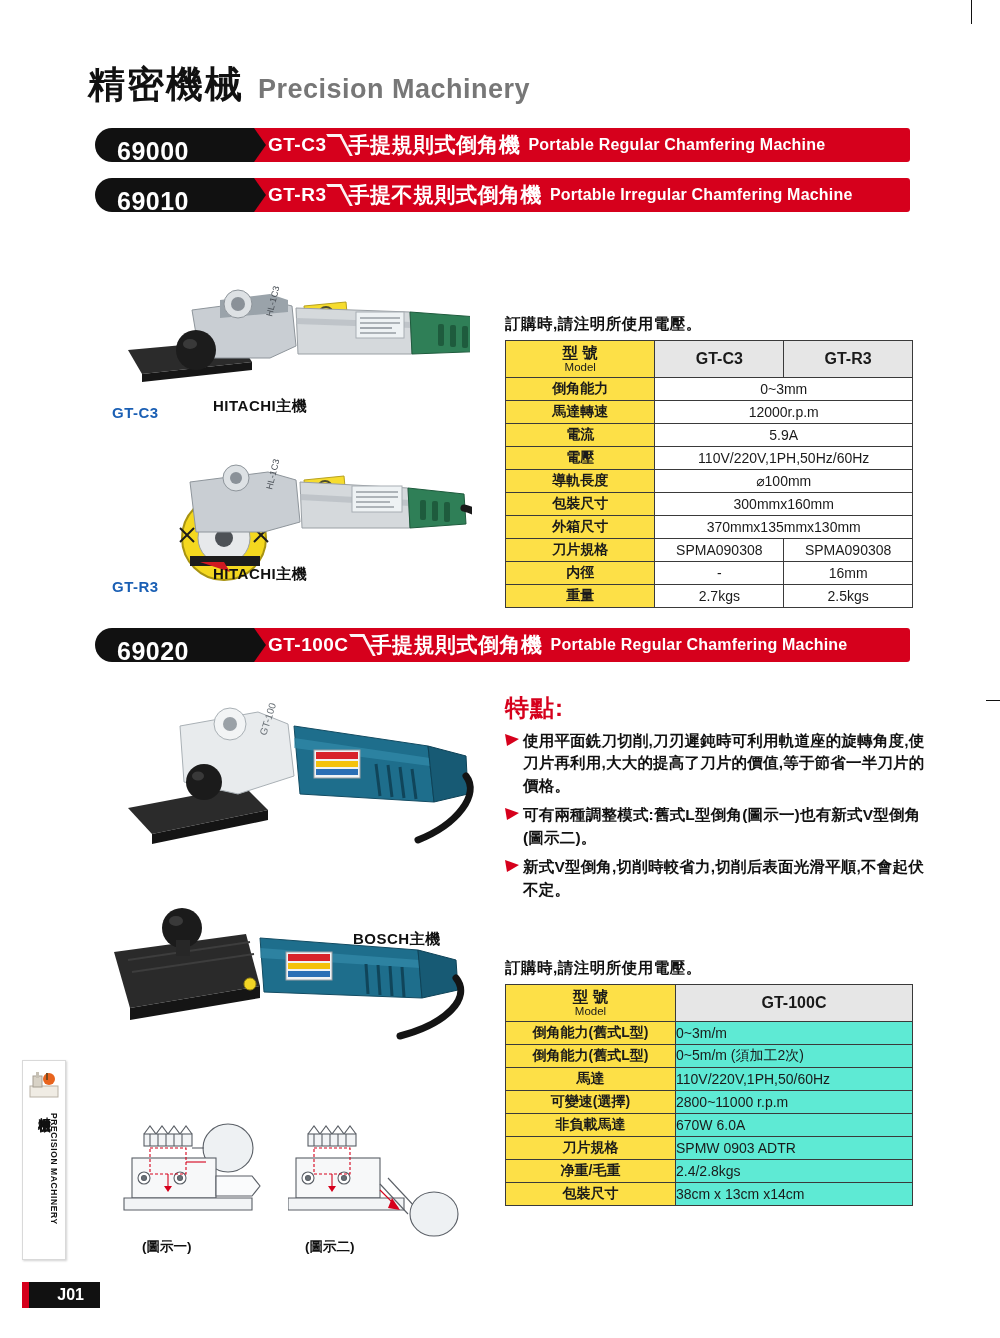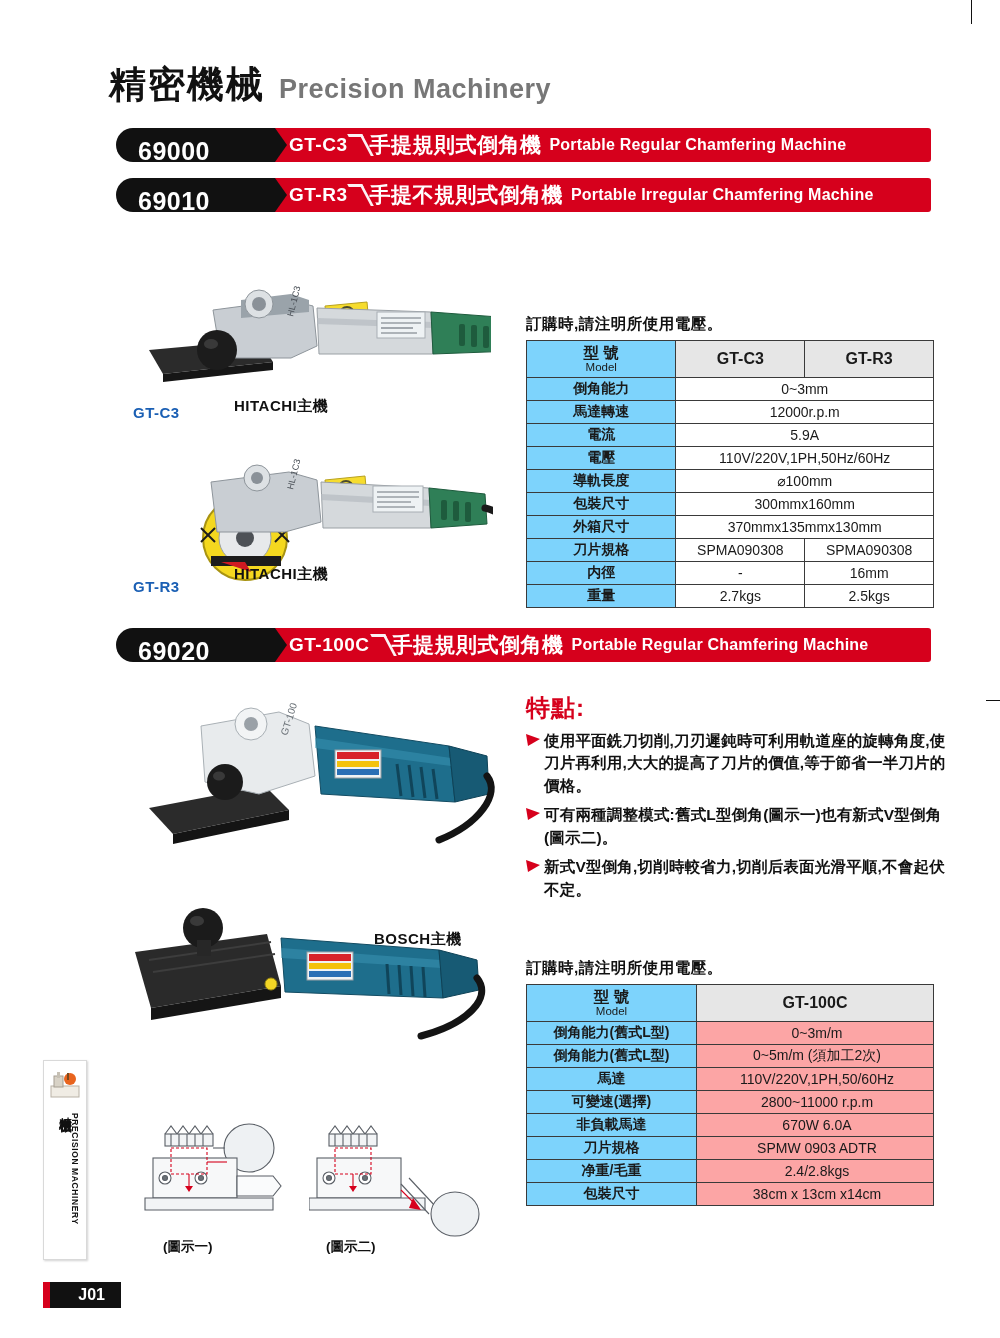--- a/index.html
+++ b/index.html
@@ -4,21 +4,21 @@
 <style>
   * { box-sizing: border-box; }
   html, body { margin:0; padding:0; }
   body {
     width:1000px; height:1338px; position:relative;
     background:#ffffff;
     font-family:"Liberation Sans", sans-serif;
     color:#1a1a1a;
     overflow:hidden;
   }
-  .page { position:absolute; inset:0;margin-left:21px; }
+  .page { position:absolute; inset:0; }
 
   
   .crop-v { position:absolute; width:1px; background:#111; }
   .crop-h { position:absolute; height:1px; background:#111; }
 
   
   .title-row { position:absolute; left:88px; top:66px; display:flex; align-items:flex-end; gap:14px; }
   .title-cn { font-size:37px; font-weight:bold; letter-spacing:2px; line-height:1; color:#111; }
   .title-en { font-size:27px; font-weight:bold; color:#777; letter-spacing:0.5px; line-height:1.05; }
 
@@ -54,26 +54,26 @@
   }
   .banner .cn { font-size:21px; font-weight:bold; white-space:nowrap; letter-spacing:0.5px; }
   .banner .en { font-size:16px; font-weight:bold; white-space:nowrap; margin-left:8px; letter-spacing:0.2px; }
 
   
   .note { position:absolute; font-size:15.5px; font-weight:bold; color:#111; letter-spacing:0.5px; }
 
   
   table.spec { position:absolute; border-collapse:collapse; font-size:14px; }
   table.spec td, table.spec th { border:1px solid #3a3a3a; padding:2px 4px; text-align:center; }
-  table.spec .lbl { background:#7dd3fc; font-weight:bold; width:150px; text-align:center; white-space:nowrap; }
+  table.spec .lbl { background:#fde047; font-weight:bold; width:150px; text-align:center; white-space:nowrap; }
   table.spec .hdr { background:#e6e6e6; font-weight:bold; font-size:16px; }
   table.spec .hdr-cn { font-size:15.5px; font-weight:bold; line-height:1.05; }
   table.spec .hdr-en { font-size:11.5px; font-weight:normal; line-height:1.05; }
   table.spec td.val { background:#fff; }
-  table.spec td.valleft { background:#fca5a5; text-align:center; padding-left:8px; }
+  table.spec td.valleft { background:#5eead4; text-align:left; padding-left:0; }
 
   
   .feat-title { position:absolute; font-size:24px; font-weight:bold; color:#d6001c; letter-spacing:1px; }
   .feat-list { position:absolute; width:420px; }
   .feat-item { display:flex; margin-bottom:7px; }
   .feat-bullet { width:18px; flex:0 0 18px; padding-top:4px; }
   .feat-bullet svg { display:block; }
   .feat-text { font-size:15.5px; line-height:1.45; font-weight:bold; color:#111; letter-spacing:0.2px; }
 
   

